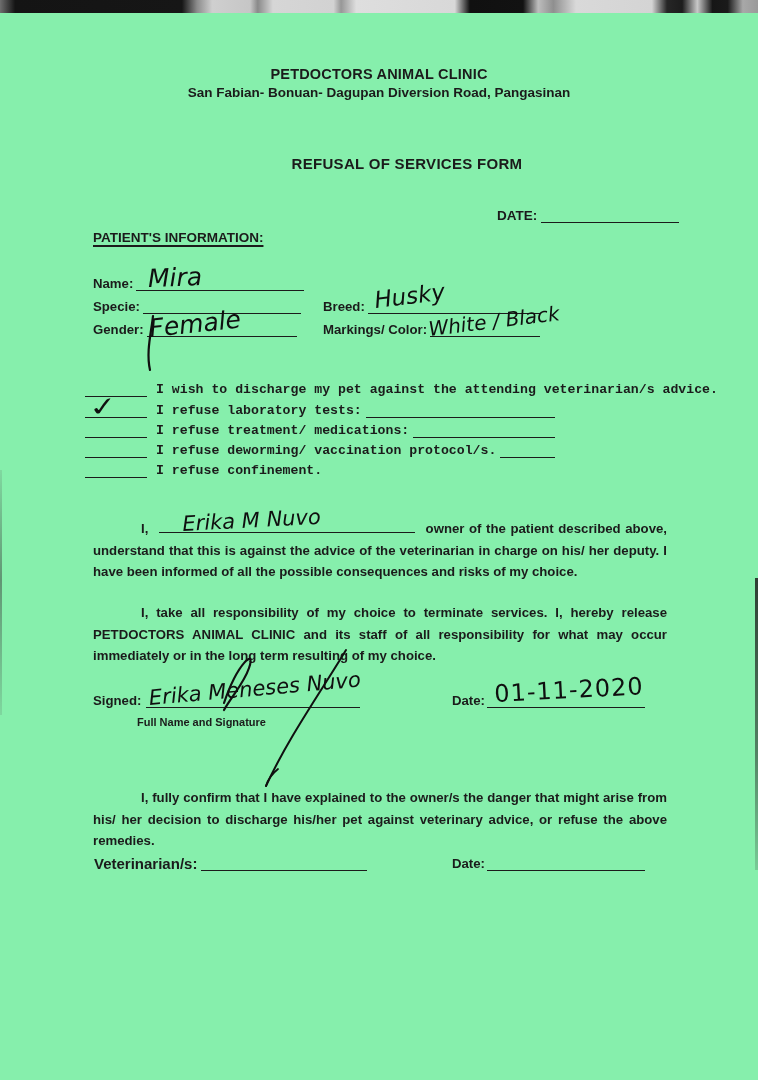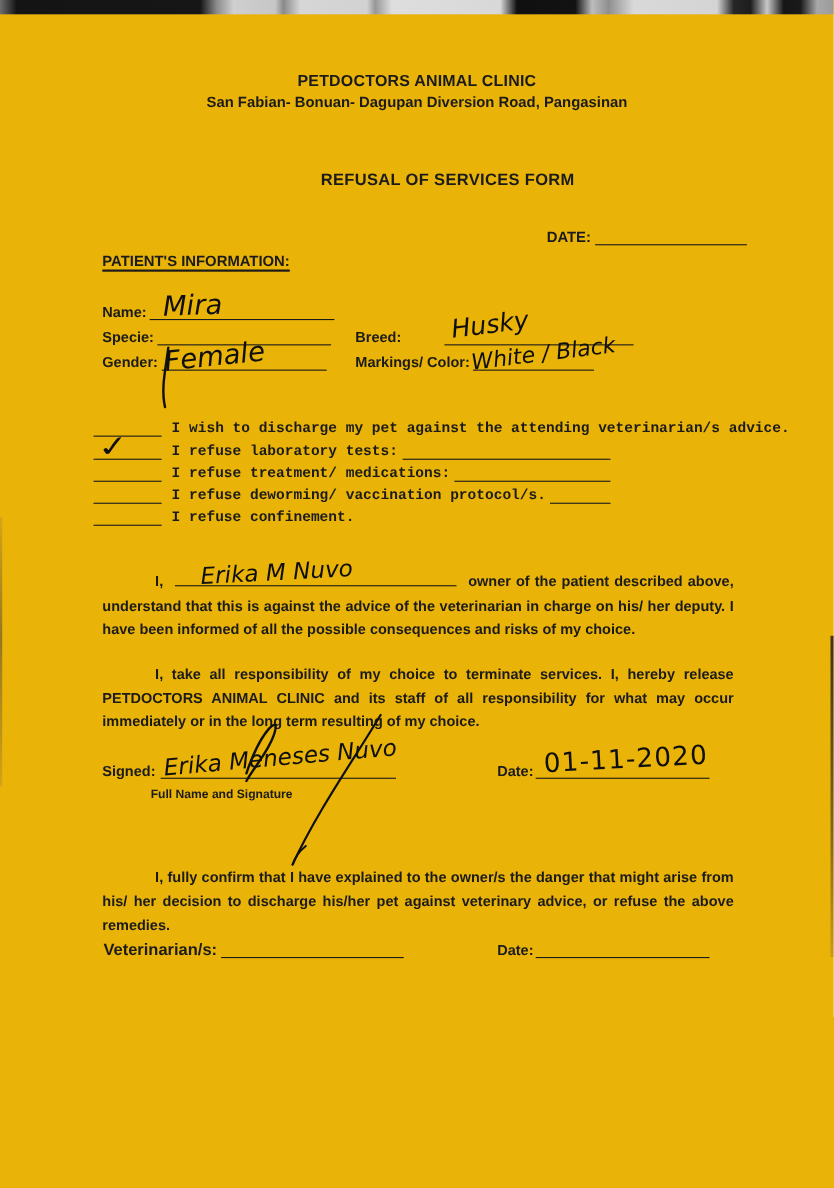--- a/index.html
+++ b/index.html
@@ -3,21 +3,21 @@
 <meta charset="utf-8">
 <style>
   * { margin: 0; padding: 0; box-sizing: border-box; }
   html, body { background: #ffffff; }
   body { font-family: "Liberation Sans", sans-serif; }
 
   .page {
     position: relative;
     width: 758px;
     height: 1080px;
-    background: #eab308;
+    background: #86efac;
     overflow: hidden;
     color: #1b1b1b;
   }
 
   
   .artifact-strip {
     position: absolute; top: 0; left: 0; width: 758px; height: 13px;
     background: linear-gradient(90deg,
       #6e6e6e 0%, #141414 2%, #161616 24%, #8c8c8c 26%, #cfcfcf 28%, #c6c6c6 33%,
       #8a8a8a 34%, #d6d6d6 36%, #d2d2d2 44%, #979797 45%, #dedede 47%, #d8d8d8 60%,
@@ -44,21 +44,21 @@
   .patient-title {
     position: absolute; top: 230px; left: 93px; font-size: 13.5px; font-weight: 700;
     text-decoration: underline; text-decoration-thickness: 1.8px; text-underline-offset: 3px;
   }
 
   .field { position: absolute; display: flex; align-items: flex-end; font-size: 13.2px; font-weight: 700; }
   .field .line { display: inline-block; border-bottom: 1.9px solid #1b1b1b; height: 15px; margin-left: 3px; position: relative; }
   .f-name     { top: 276px; left: 93px; }  .f-name .line     { width: 168px; }
   .f-specie   { top: 299px; left: 93px; }  .f-specie .line   { width: 158px; }
   .f-gender   { top: 322px; left: 93px; justify-content: center; }  .f-gender .line   { width: 150px; }
-  .f-breed    { top: 299px; left: 323px; gap: 36px; } .f-breed .line    { width: 172px; }
+  .f-breed    { top: 299px; left: 323px; } .f-breed .line    { width: 172px; }
   .f-markings { top: 322px; left: 323px; } .f-markings .line { width: 110px; }
 
   
   .hw {
     font-family: "DejaVu Sans", sans-serif;
     font-style: italic;
     font-weight: 400;
     color: #0f0f0f;
     white-space: nowrap;
     display: inline-block;

